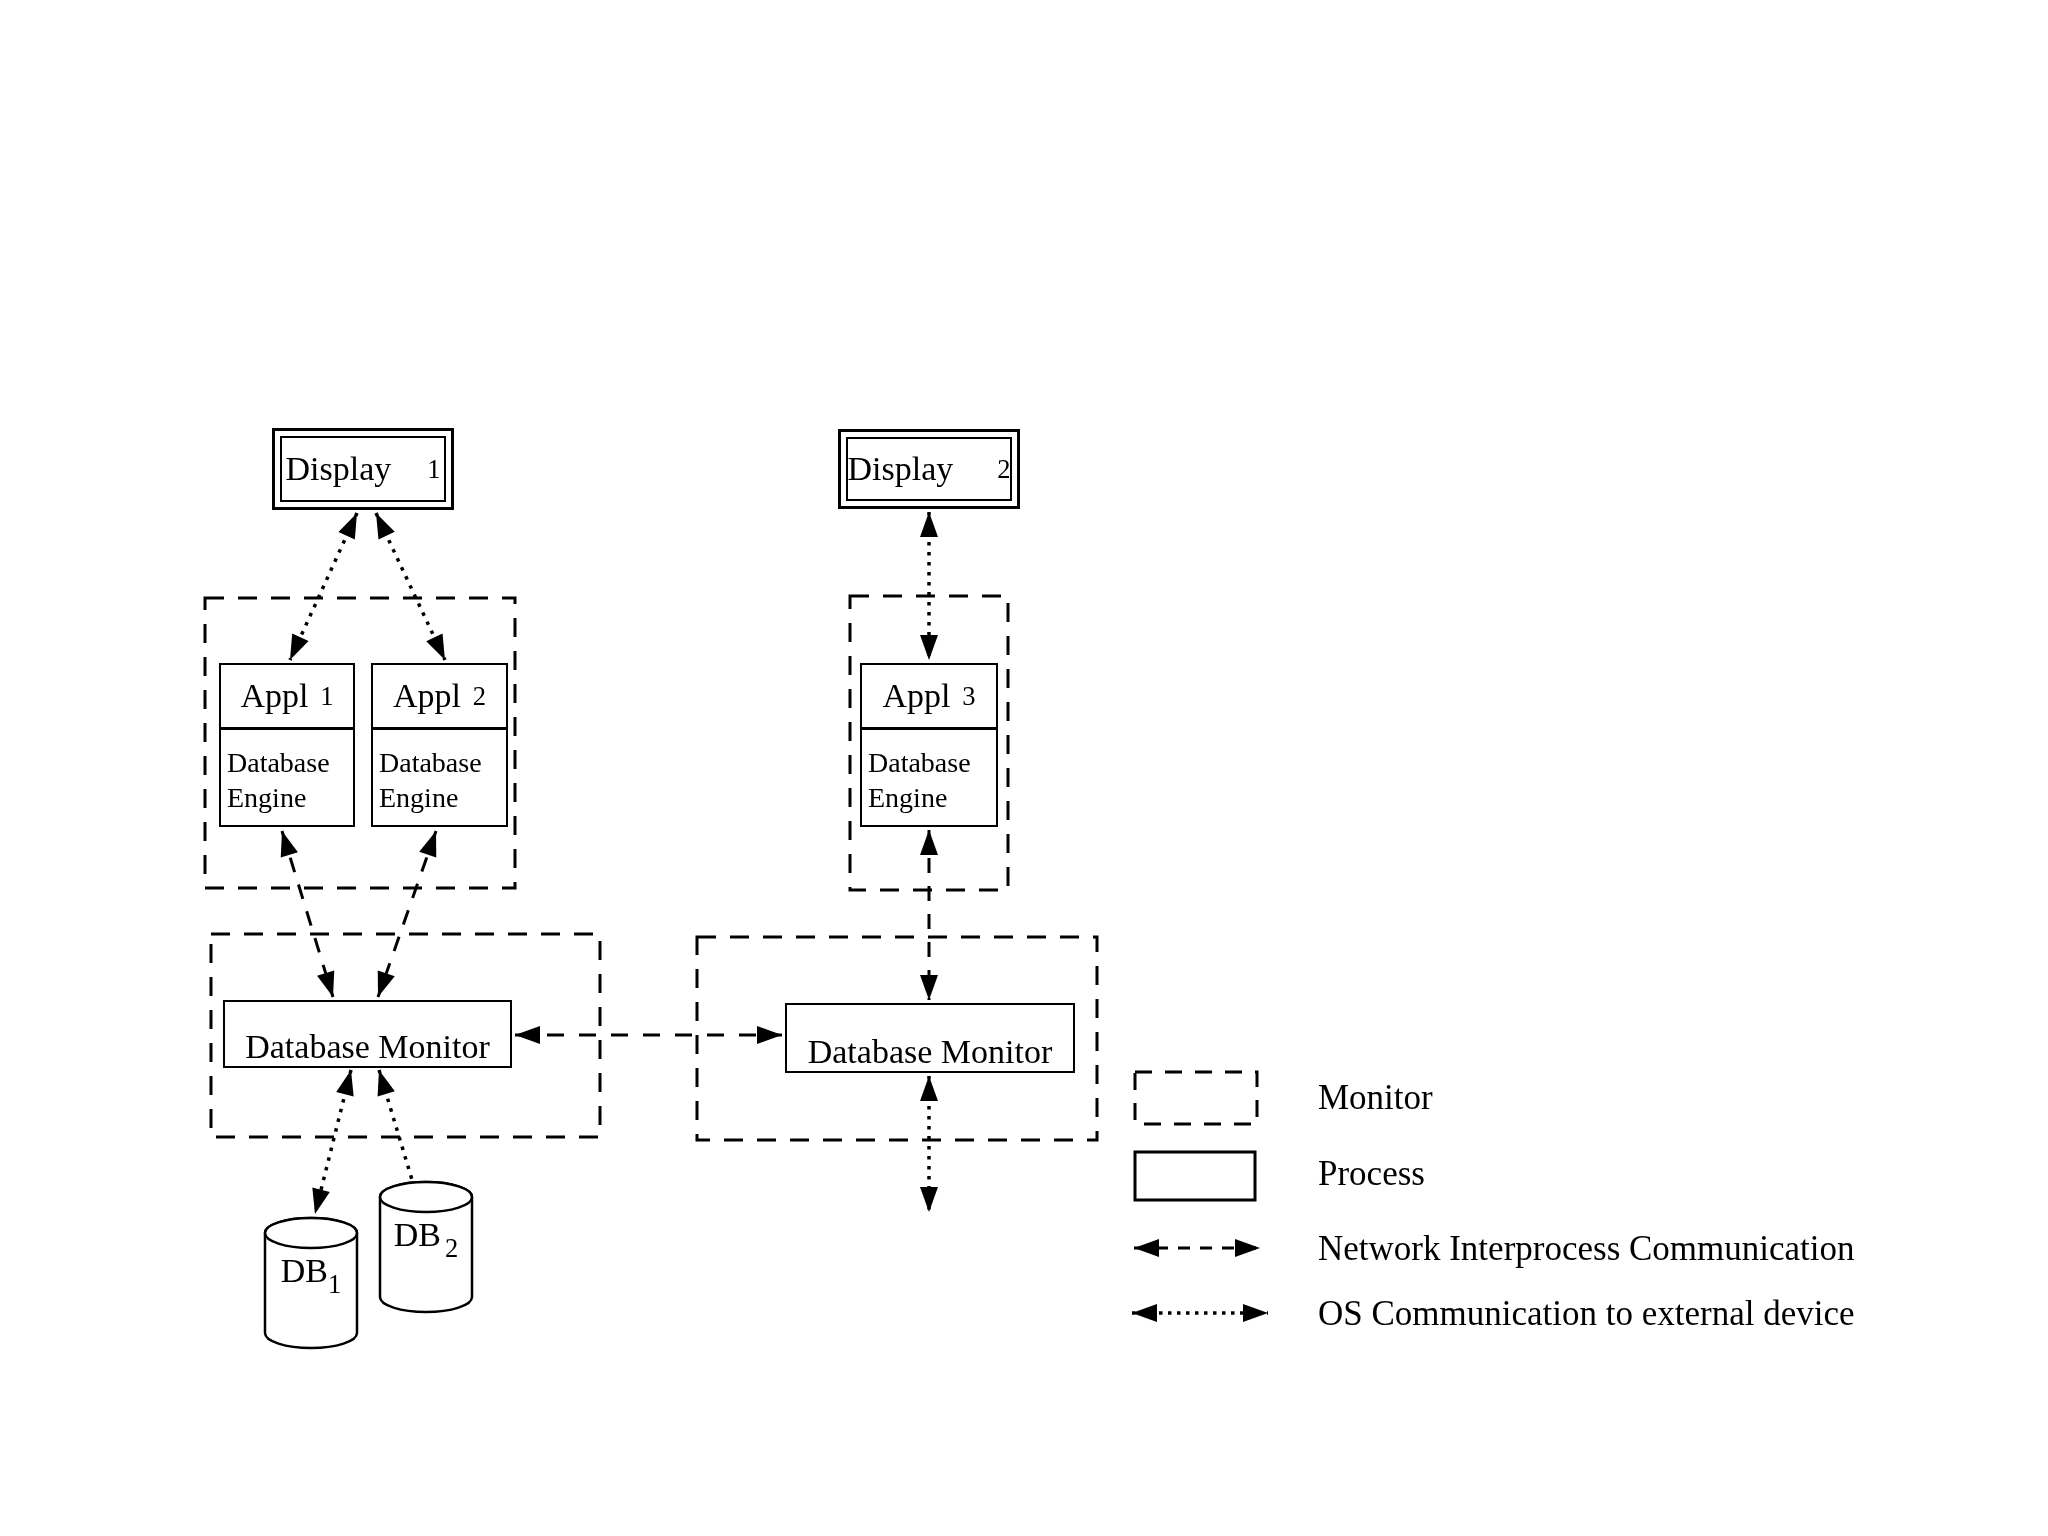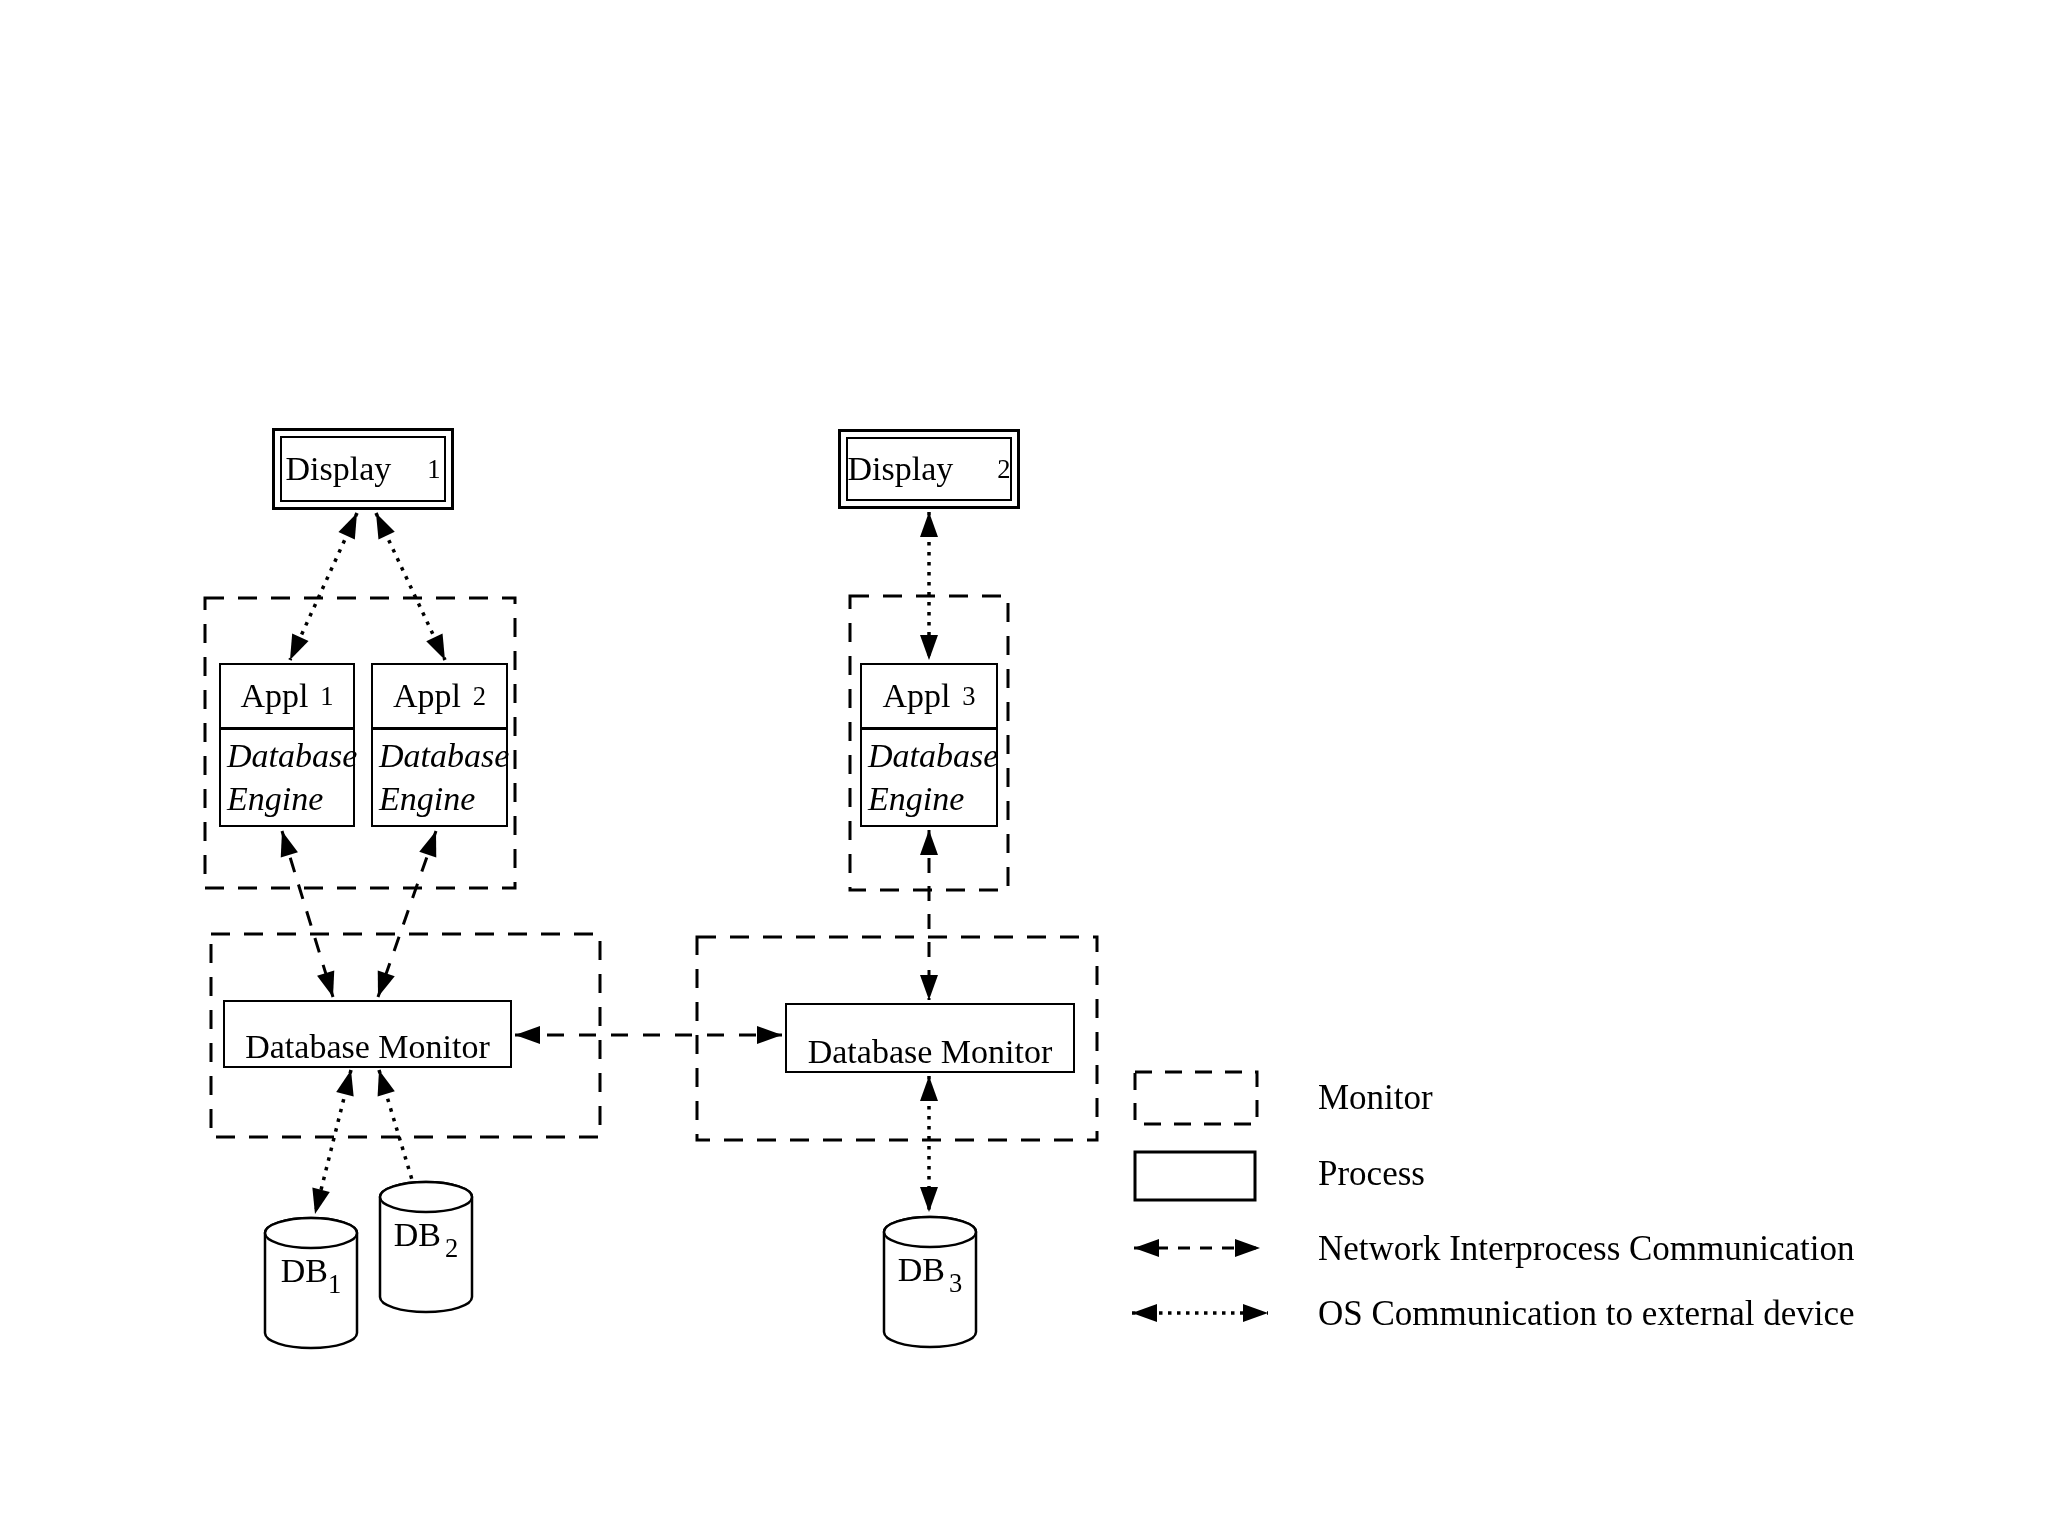--- a/index.html
+++ b/index.html
@@ -19,21 +19,21 @@
   .dbox-inner{
     position:absolute;left:5px;top:5px;right:5px;bottom:5px;border:2.5px solid #000;
     display:flex;align-items:center;justify-content:center;font-size:34px;white-space:nowrap;gap:32px;
   }
   
   .appl{border:2.5px solid #000;}
   .appl-top{
     height:65px;border-bottom:3.5px solid #000;box-sizing:border-box;
     display:flex;align-items:center;justify-content:center;font-size:34px;white-space:nowrap;
   }
-  .appl-bot{padding:5px 0 0 6px;font-size:34px;line-height:1.26;font-style:italic;}
+  .appl-bot{padding:15px 0 0 6px;font-size:28px;line-height:1.26;}
   
   .monitor{
     border:2.5px solid #000;display:flex;align-items:flex-end;justify-content:center;
     font-size:34px;white-space:nowrap;
   }
   
   .db{position:absolute;background:transparent;}
   .db-label{position:absolute;left:0;right:0;top:36px;text-align:center;font-size:34px;white-space:nowrap;}
   .sub{font-size:0.78em;vertical-align:-0.42em;margin-left:0.15em;}
   .sub-wide{font-size:0.78em;vertical-align:-0.42em;margin-left:0.45em;}
@@ -139,28 +139,19 @@
   <div class="db" style="left:378px;top:1180px;width:96px;height:134px">
     <svg width="96" height="134" viewBox="0 0 96 134">
       <path d="M2,17 a46,15 0 0 1 92,0 v100 a46,15 0 0 1 -92,0 z" fill="#fff" stroke="#000" stroke-width="2.5"></path>
       <ellipse cx="48" cy="17" rx="46" ry="15" fill="#fff" stroke="#000" stroke-width="2.5"></ellipse>
     </svg>
     <div class="db-label">
       <span>DB</span><span class="sub">2</span>
     </div>
   </div>
 
-  <div class="db" style="left:882px;top:1215px;width:96px;height:134px">
-    <svg width="96" height="134" viewBox="0 0 96 134">
-      <path d="M2,17 a46,15 0 0 1 92,0 v100 a46,15 0 0 1 -92,0 z" fill="#fff" stroke="#000" stroke-width="2.5"></path>
-      <ellipse cx="48" cy="17" rx="46" ry="15" fill="#fff" stroke="#000" stroke-width="2.5"></ellipse>
-    </svg>
-    <div class="db-label">
-      <span>DB</span><span class="sub">3</span>
-    </div>
-  </div>
 
   <div class="legend-label" style="top:1077px">Monitor</div>
   <div class="legend-label" style="top:1153px">Process</div>
   <div class="legend-label" style="top:1228px">Network Interprocess Communication</div>
   <div class="legend-label" style="top:1293px">OS Communication to external device</div>
 
 </div>
 
 </body></html>

